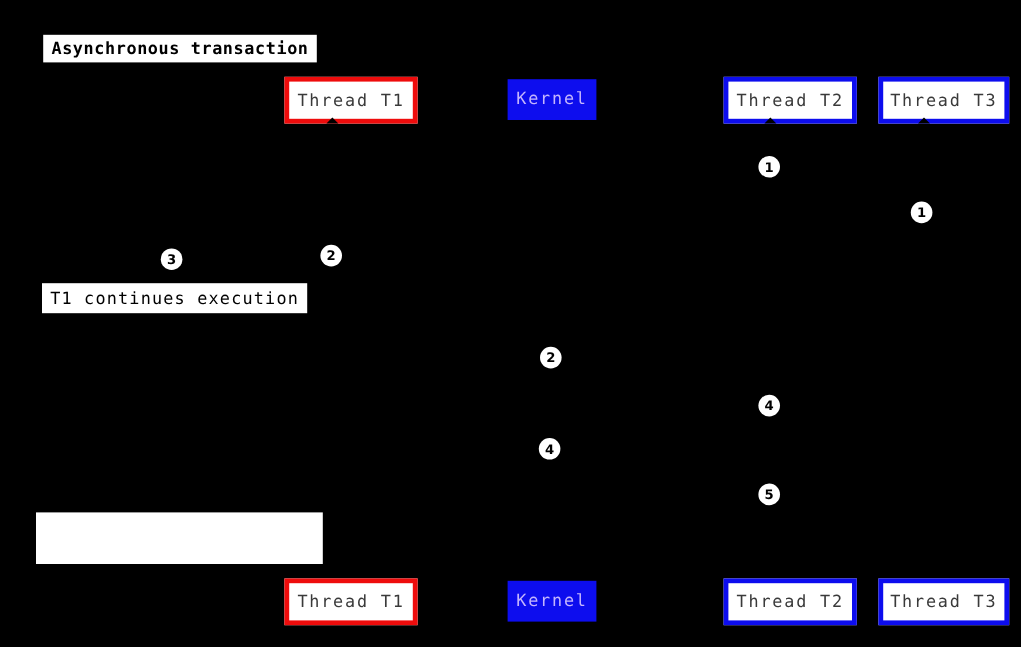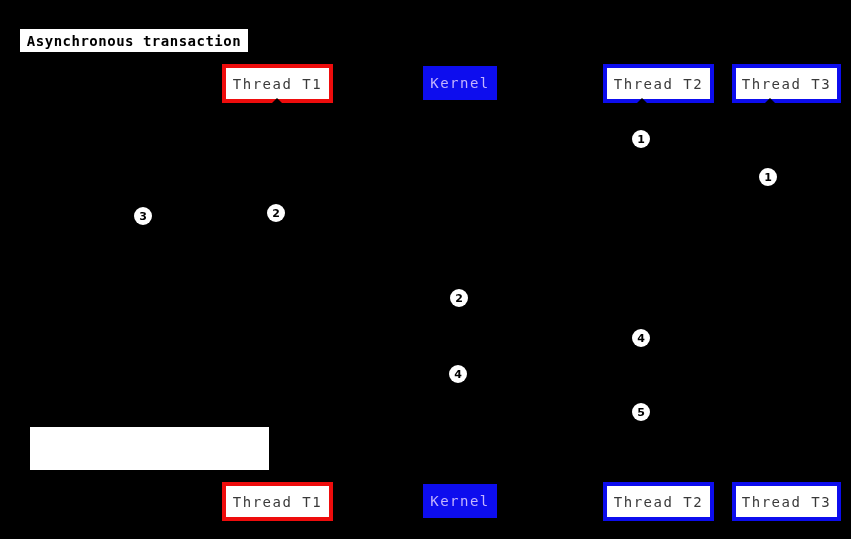--- a/index.html
+++ b/index.html
@@ -10,21 +10,21 @@
   .canvas {
     position: relative;
     width: 851px;
     height: 539px;
     background: #000000;
     font-family: "DejaVu Sans Mono", monospace;
     overflow: hidden;
   }
   .title-box {
     position: absolute;
-    left: 20px; top: 29px;
+    left: 36px; top: 29px;
     width: 228px; height: 23px;
     background: #ffffff;
     color: #000000;
     font-size: 14px;
     font-weight: bold;
     letter-spacing: 0.5px;
     display: flex;
     align-items: center;
     justify-content: center;
     box-sizing: border-box;
@@ -33,21 +33,21 @@
     position: absolute;
     box-sizing: border-box;
     background: #ffffff;
     color: #3a3a3a;
     font-size: 14px;
     letter-spacing: 1.5px;
     display: flex;
     align-items: center;
     justify-content: center;
   }
-  .actor.red-outline  { border: 4px solid #ee0c0c; }
+  .actor.red-outline  { border: 4px solid #ee0c0c; margin-left: 15px; }
   .actor.blue-outline { border: 4px solid #0d0dee; margin-left: 16px; }
   .actor.blue-filled  { background: #0d0dee; color: #c4b5fd; border: none; }
   .pos-t1-top     { left: 222px; top: 64px;  width: 111px; height: 39px; }
   .pos-kernel-top { left: 423px; top: 66px;  width: 74px;  height: 34px; }
   .pos-t2-top     { left: 587px; top: 64px;  width: 111px; height: 39px; }
   .pos-t3-top     { left: 716px; top: 64px;  width: 109px; height: 39px; }
   .pos-t1-bot     { left: 222px; top: 482px; width: 111px; height: 39px; }
   .pos-kernel-bot { left: 423px; top: 484px; width: 74px;  height: 34px; }
   .pos-t2-bot     { left: 587px; top: 482px; width: 111px; height: 39px; }
   .pos-t3-bot     { left: 716px; top: 482px; width: 109px; height: 39px; }
@@ -125,20 +125,21 @@
 
   <div class="marker m0">1</div>
   <div class="marker m1">1</div>
   <div class="marker m2">2</div>
   <div class="marker m3">3</div>
   <div class="marker m4">2</div>
   <div class="marker m5">4</div>
   <div class="marker m6">4</div>
   <div class="marker m7">5</div>
 
+  <div class="note-box">T1 continues execution</div>
   <div class="empty-note-box"></div>
 
   <div class="actor red-outline pos-t1-bot">Thread T1</div>
   <div class="actor blue-filled pos-kernel-bot">Kernel</div>
   <div class="actor blue-outline pos-t2-bot">Thread T2</div>
   <div class="actor blue-outline pos-t3-bot">Thread T3</div>
 
 </div>
 
 </body></html>

